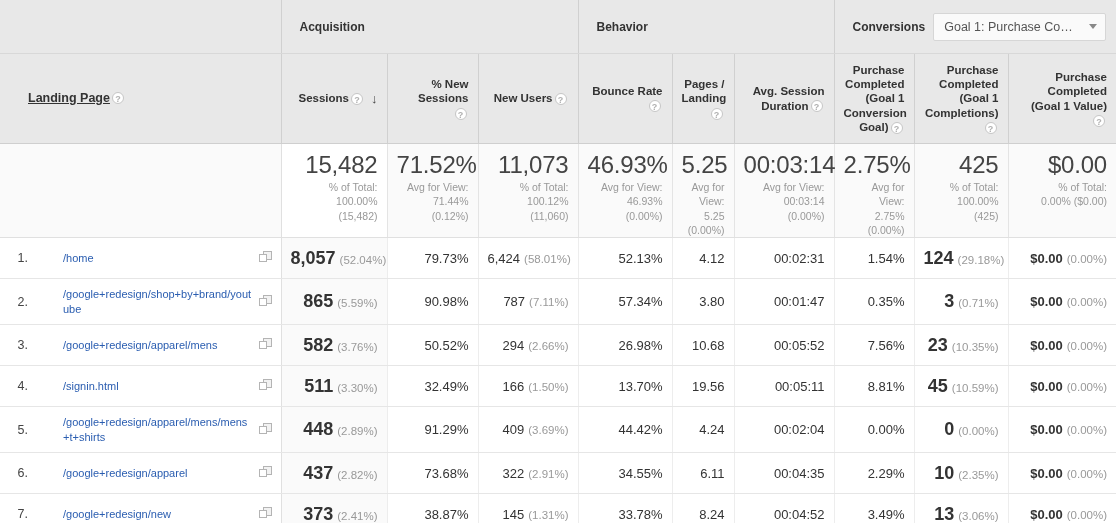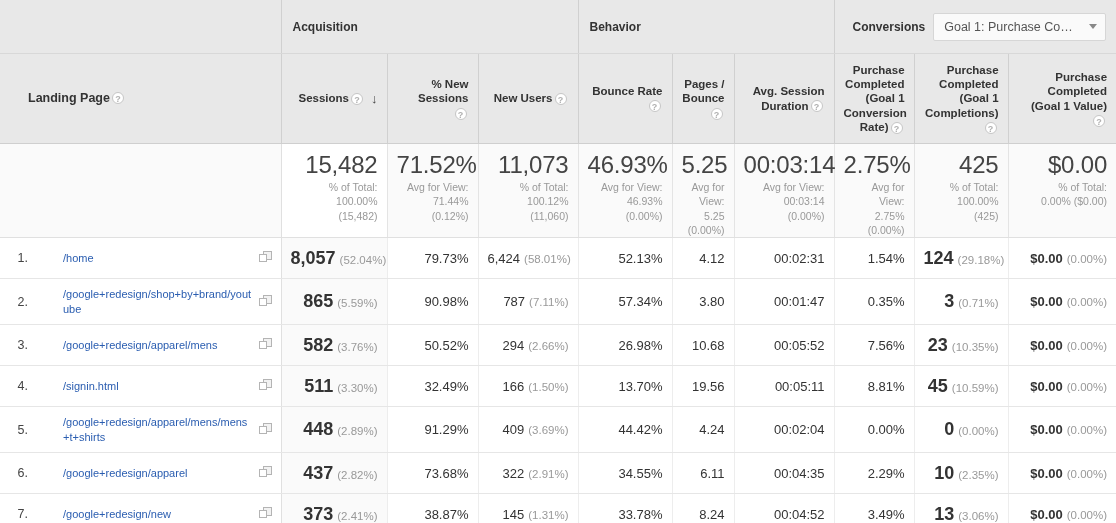--- a/index.html
+++ b/index.html
@@ -36,21 +36,21 @@
     font-size: 12px;
     font-weight: bold;
     color: #333;
     text-align: left;
   }
   tr.group-row > th.grp-dim {
     border-right: 1px solid #d0d0d0;
   }
   tr.group-row > th.grp {
     border-right: 1px solid #d0d0d0;
-    padding-left: 11px;
+    padding-left: 18px;
   }
   tr.group-row > th.grp-last {
     padding-left: 9px;
   }
   .conv-wrap {
     display: flex;
     align-items: center;
     gap: 8px;
     padding-left: 9px;
   }
@@ -105,20 +105,21 @@
     color: #333;
     line-height: 1.25;
     text-align: right;
   }
   tr.metric-row > th.last { border-right: none; }
   tr.metric-row > th.dim-head {
     text-align: left;
     vertical-align: middle;
     font-size: 12.5px;
     padding-left: 28px;
+    text-decoration: underline;
   }
 
   .hcell {
     display: inline;
   }
   .hcell .txt { }
   .qmark {
     display: inline-block;
     width: 12px; height: 12px;
     border-radius: 50%;
@@ -318,35 +319,35 @@
         <span class="hcell"><span>New Users</span><span class="qmark">?</span></span>
       </th>
 
       <th>
         <span>Bounce Rate</span><br>
         <span class="qmark">?</span>
       </th>
 
       <th>
         <span>Pages /</span><br>
-        <span>Bounce</span><br>
+        <span>Landing</span><br>
         <span class="qmark">?</span>
       </th>
 
       <th>
         <span>Avg. Session</span><br>
         <span class="hcell"><span>Duration</span><span class="qmark">?</span></span>
       </th>
 
       <th>
         <span>Purchase</span><br>
         <span>Completed</span><br>
         <span>(Goal 1</span><br>
         <span>Conversion</span><br>
-        <span class="hcell"><span>Rate)</span><span class="qmark">?</span></span>
+        <span class="hcell"><span>Goal)</span><span class="qmark">?</span></span>
       </th>
 
       <th>
         <span>Purchase</span><br>
         <span>Completed</span><br>
         <span>(Goal 1</span><br>
         <span>Completions)</span><br>
         <span class="qmark">?</span>
       </th>
 

